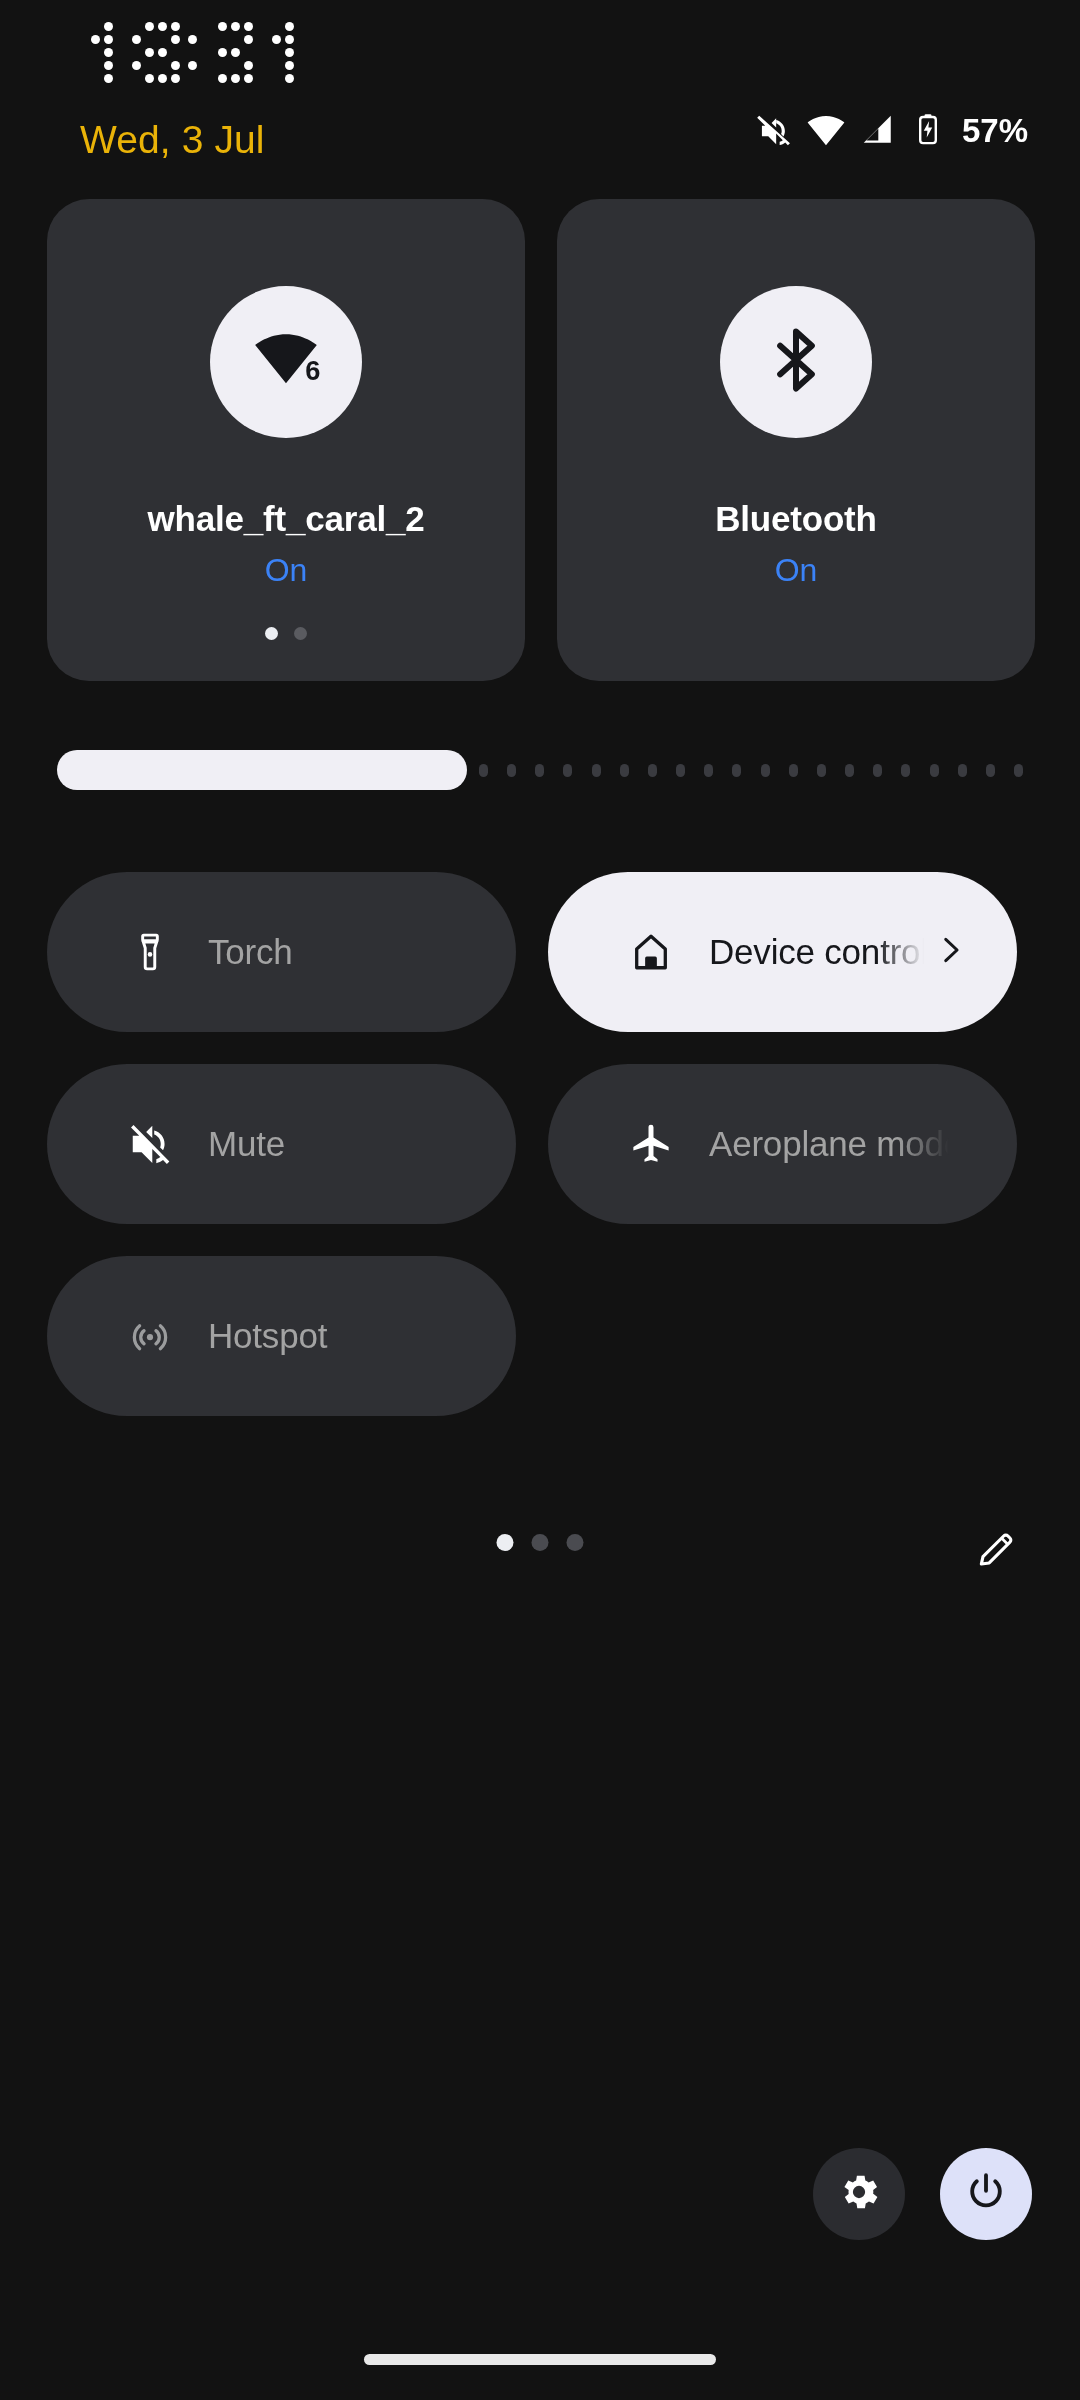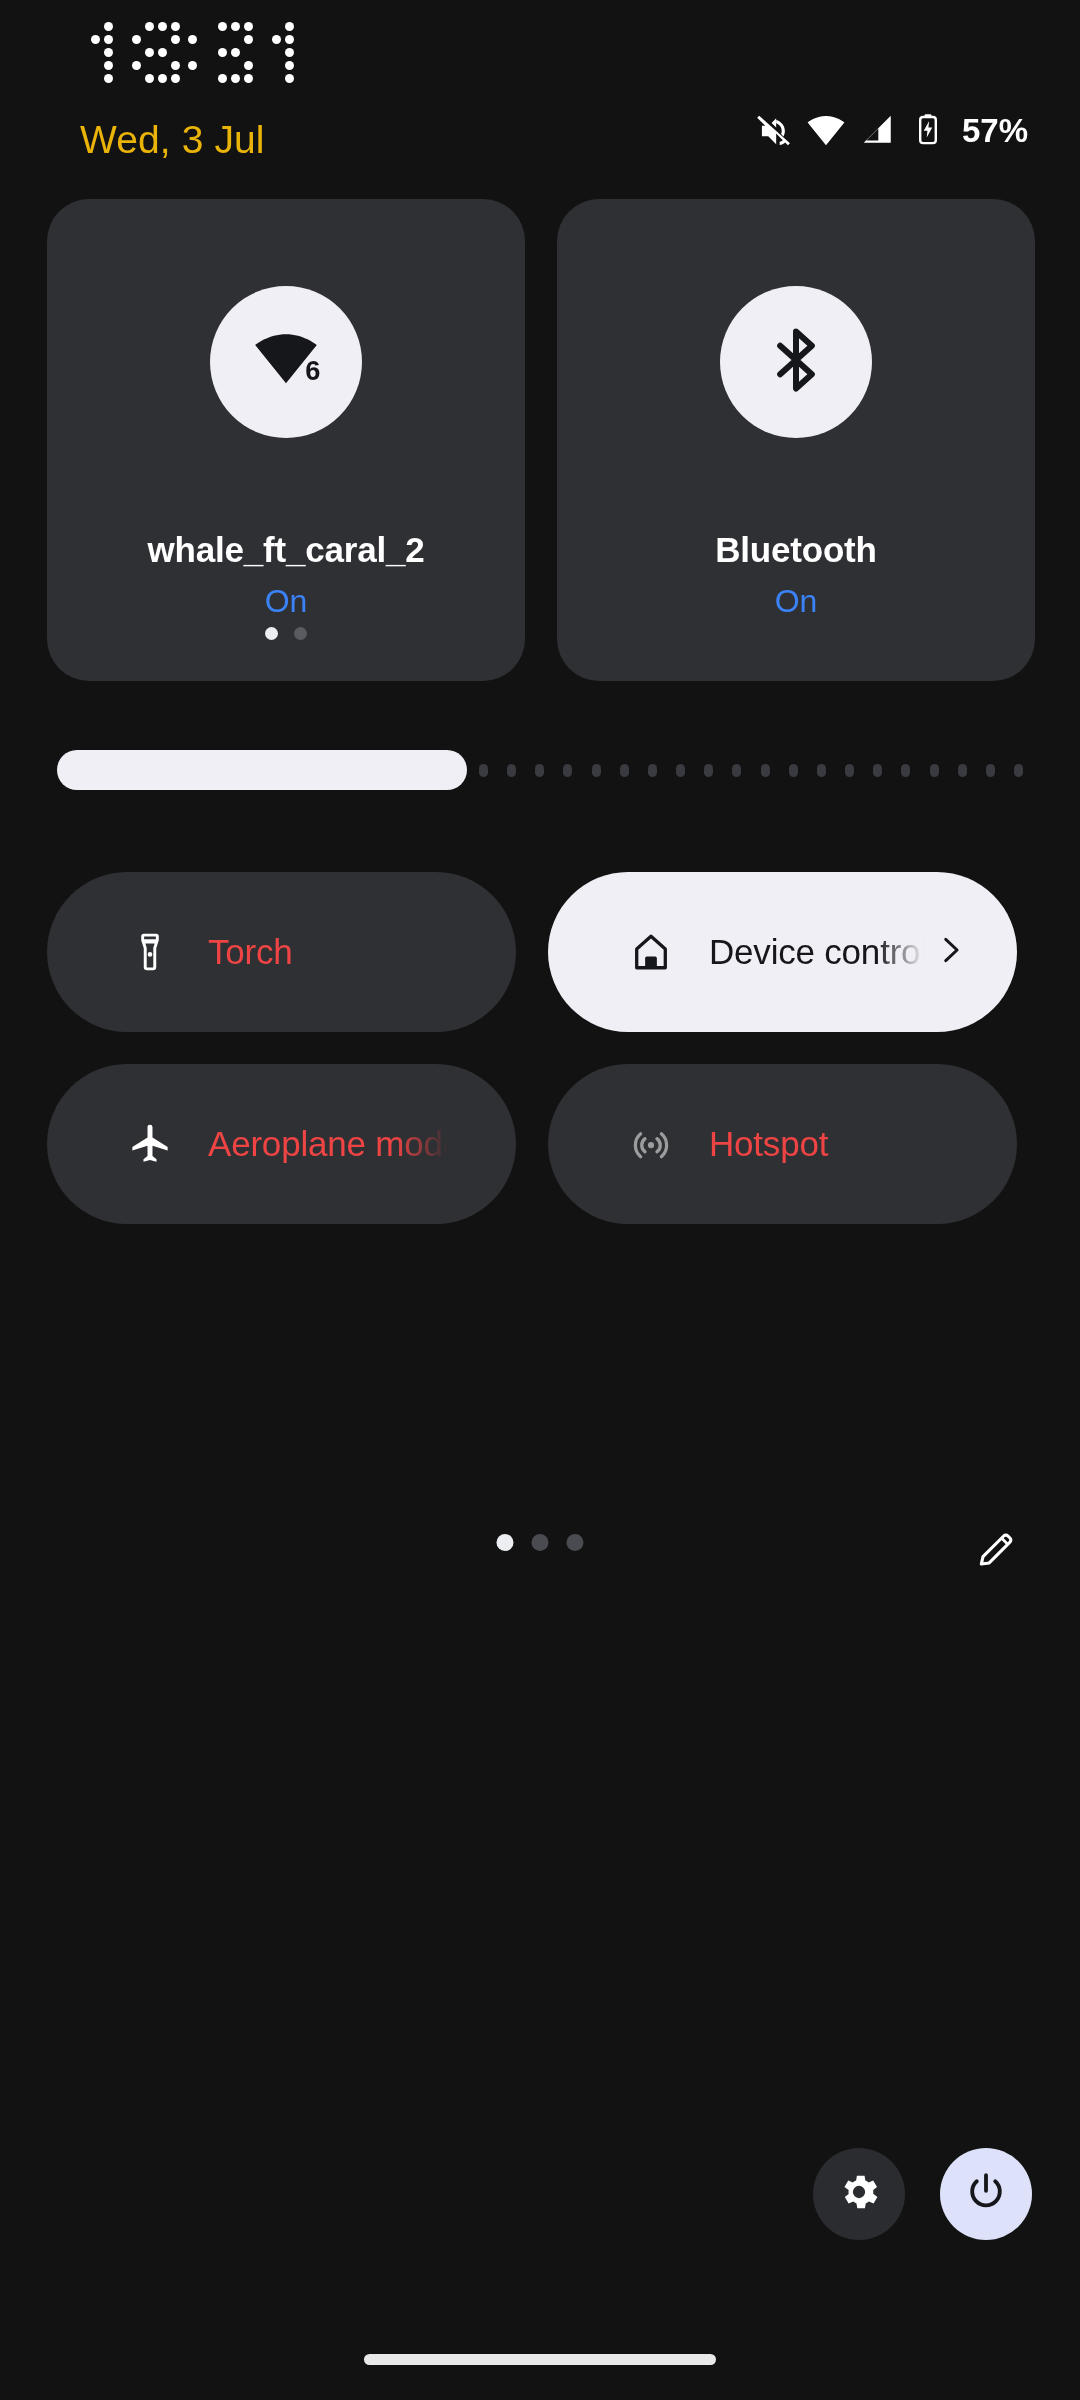--- a/index.html
+++ b/index.html
@@ -51,21 +51,21 @@
     position:relative;
   }
   .bigtile .circ {
     width:152px; height:152px; border-radius:50%;
     background:#F0EFF5;
     margin-top:87px;
     display:flex; align-items:center; justify-content:center;
     position:relative;
   }
   .bigtile .tlabel {
-    margin-top:92px; font-size:35px; font-weight:700; color:#fff;
+    margin-top:61px; font-size:35px; font-weight:700; color:#fff;
     white-space:nowrap; letter-spacing:-.2px;
   }
   .bigtile .tstate {
     margin-top:13px; font-size:32px; font-weight:400; color:#3b82f6;
   }
   .pagedots-sm {
     position:absolute; bottom:41px; left:0; right:0;
     display:flex; justify-content:center; gap:16px;
   }
   .pagedots-sm i { width:13px; height:13px; border-radius:50%; background:#5a5b60; }
@@ -88,21 +88,21 @@
 
   
   .grid {
     position:absolute; left:47px; top:872px;
     display:grid; grid-template-columns:469px 469px; gap:32px 32px;
   }
   .pill {
     height:160px; border-radius:80px;
     display:flex; align-items:center;
     padding-left:78px; position:relative;
-    background:#2f3034; color:#ef4444;
+    background:#2f3034; color:#a3a3a3;
     overflow:hidden;
   }
   .pill.active { background:#F0EFF5; color:#16171b; }
   .pill .picon { flex:0 0 auto; width:50px; display:flex; align-items:center; justify-content:center; }
   .pill .plabel {
     margin-left:33px; font-size:35px; font-weight:400; white-space:nowrap;
     letter-spacing:-.2px;
   }
   .pill.trunc .plabel {
     max-width:240px; overflow:hidden;
@@ -361,20 +361,29 @@
       </svg>
     </span>
     <span class="plabel">Device controls</span>
     <span class="chev">
       <svg width="34" height="34" viewBox="0 0 24 24" fill="none" stroke="#16171b" stroke-width="2.1" stroke-linecap="round" stroke-linejoin="round">
         <path d="M9 4.5 17 12l-8 7.5"></path>
       </svg>
     </span>
   </div>
 
+  <div class="pill">
+    <span class="picon">
+      <svg width="46" height="46" viewBox="0 0 24 24" fill="#fff">
+        <path d="M3.4 2.1 2.1 3.4l4.3 4.3H3v8.6h4.6l5.6 5.6v-7.3l4.2 4.2c-.6.5-1.3.9-2.1 1.1v2.1c1.3-.3 2.5-.8 3.5-1.6l2 2 1.3-1.3L3.4 2.1zM13.2 2.5 10 5.7l3.2 3.2V2.5z"></path>
+        <path d="M17.6 12c0 .6-.1 1.2-.3 1.8l1.5 1.5c.5-1 .8-2.1.8-3.3 0-3.4-2.3-6.2-5.4-7v2.1c2 .7 3.4 2.6 3.4 4.9z"></path>
+      </svg>
+    </span>
+    <span class="plabel">Mute</span>
+  </div>
 
 
   <div class="pill trunc">
     <span class="picon">
       <svg width="46" height="46" viewBox="0 0 24 24" fill="#fff">
         <path d="M21.2 15.4v-1.9l-7.9-4.9V3.2a1.3 1.3 0 0 0-2.6 0v5.4l-7.9 4.9v1.9l7.9-2.5v5.4l-2.1 1.6v1.4l3.4-1 3.4 1v-1.4l-2.1-1.6v-5.4l7.9 2.5z"></path>
       </svg>
     </span>
     <span class="plabel">Aeroplane mode</span>
   </div>

